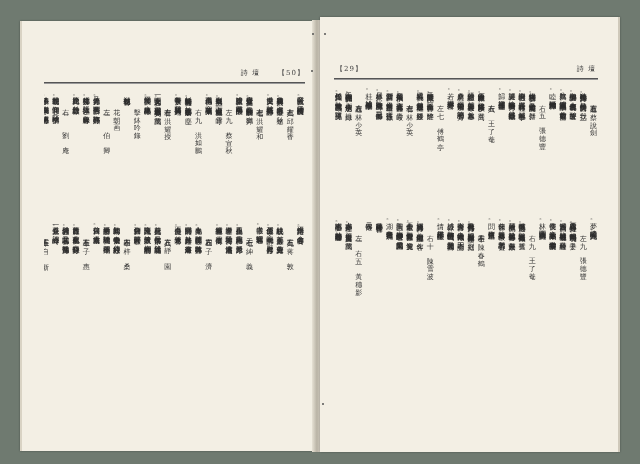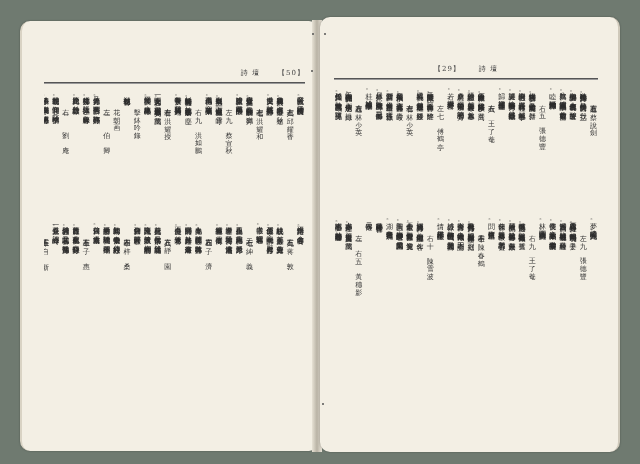--- a/index.html
+++ b/index.html
@@ -5,32 +5,31 @@
   html, body { margin:0; padding:0; }
   body {
     width:640px; height:464px; overflow:hidden;
     background:#6f7a70;
     font-family:"DejaVu Serif","Liberation Serif",serif;
     position:relative;
   }
   .page {
     position:absolute; background:#f3efe4;
     box-shadow: 0 0 2px rgba(0,0,0,0.35);
-    border-radius: 10px;
   }
   .page.left  { left:20px; top:21px; width:297px; height:430px; border-left:2px solid #d9d3c4; }
   .page.right { left:320px; top:17px; width:298px; height:435px; border-right:2px solid #cfc9ba; }
   .gutter { position:absolute; left:312px; top:20px; width:10px; height:432px;
     background:linear-gradient(to right,#e7e2d5,#b8b2a4 50%,#e9e4d8); }
   .header {
     position:absolute; top:46px; height:12px; font-size:7px; color:#444;
     display:flex; align-items:center; letter-spacing:1px;
   }
   .page.left .header  { left:22px; right:14px; justify-content:flex-end; gap:18px; }
-  .page.right .header { left:16px; right:22px; justify-content:center; gap:18px; }
+  .page.right .header { left:16px; right:22px; justify-content:space-between; gap:18px; }
   .rule { position:absolute; height:1px; background:#555; top:61px; border-bottom:1px solid #999; }
   .page.left .rule  { left:22px; right:14px; }
   .page.right .rule { left:14px; right:20px; }
   .block {
     position:absolute; writing-mode:vertical-rl; text-orientation:upright;
     font-size:7px; line-height:10.2px; color:#2b2b2b; overflow:hidden;
     letter-spacing:0.4px;
   }
   .page.left .block.top  { left:22px; right:14px; top:70px; height:120px; }
   .page.left .block.bot  { left:22px; right:14px; top:200px; height:220px; }

